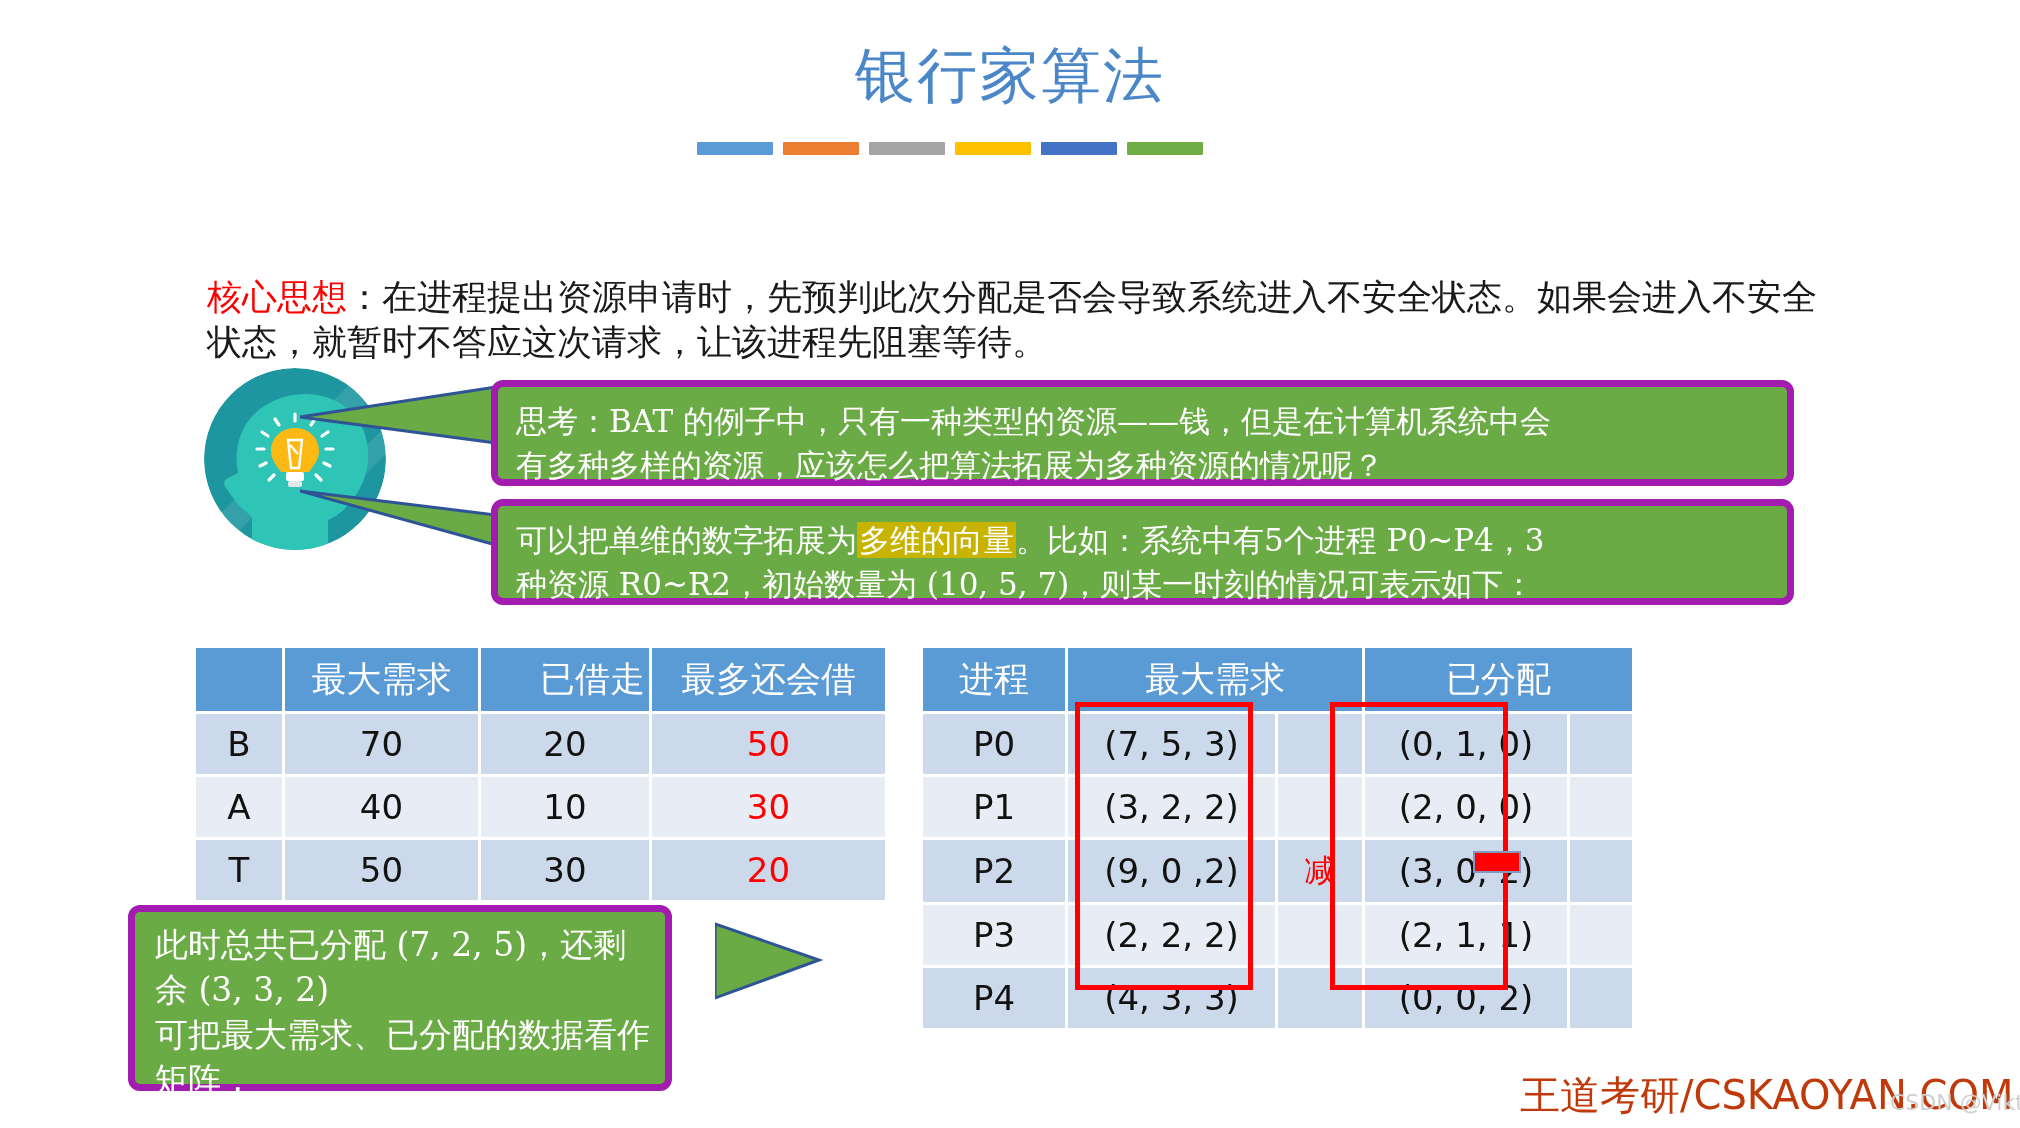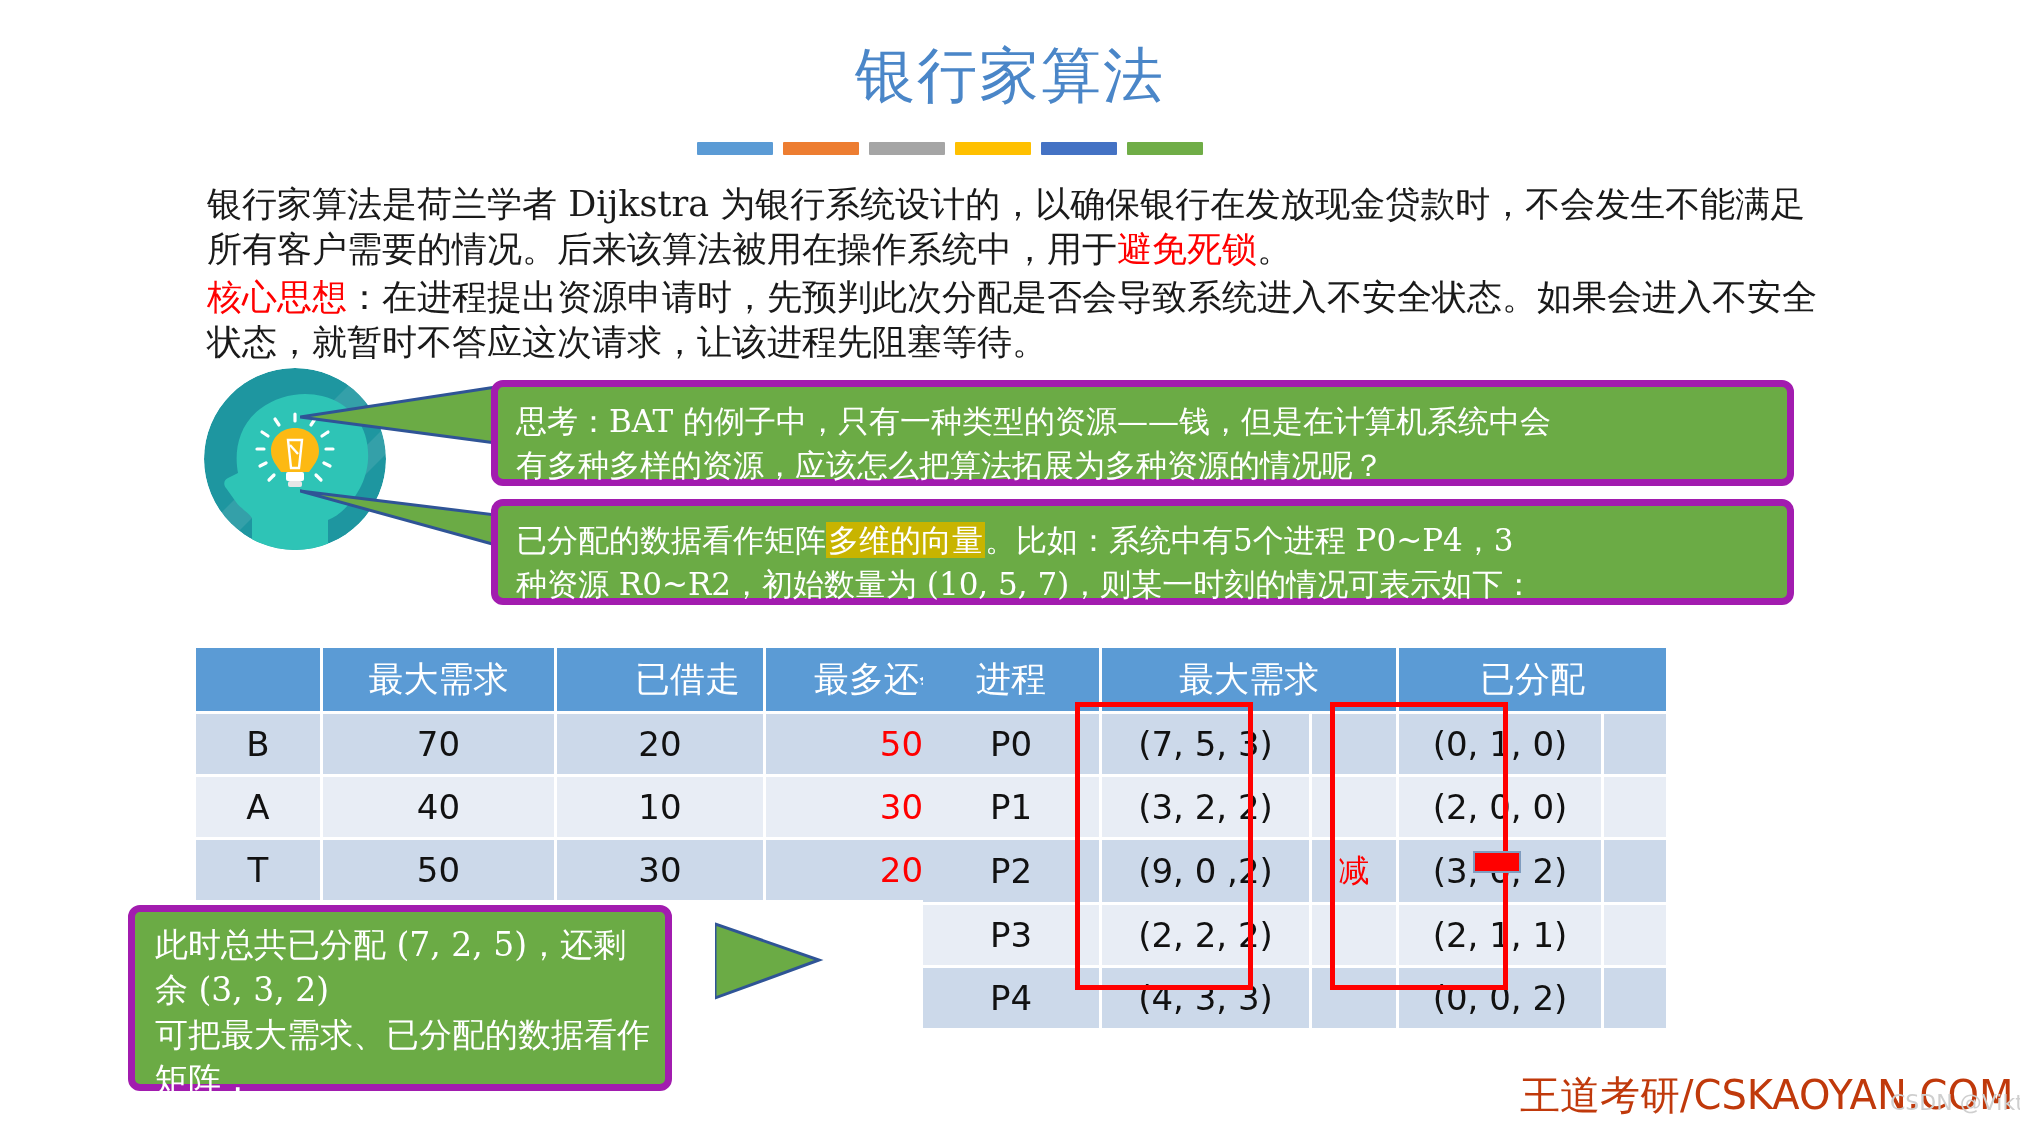--- a/index.html
+++ b/index.html
@@ -102,21 +102,21 @@
     border-collapse: separate;
     border-spacing: 3px;
     font-family: "DejaVu Sans", "Liberation Sans", sans-serif;
   }
   .tbl th {
     background: #5b9bd5;
     color: #ffffff;
     font-family: "DejaVu Serif", "Liberation Serif", serif;
     font-weight: normal;
     font-size: 35px;
-    padding: 8px 23px;
+    padding: 8px 4px;
     text-align: center;
     white-space: nowrap;
   }
   .tbl td {
     text-align: center;
     font-size: 34px;
     color: #111111;
     padding: 10px 6px;
     white-space: nowrap;
   }
@@ -186,23 +186,20 @@
   <div id="title">银行家算法</div>
   <div id="title-bars">
     <div class="bar" style="background:#5b9bd5"></div>
     <div class="bar" style="background:#ed7d31"></div>
     <div class="bar" style="background:#a5a5a5"></div>
     <div class="bar" style="background:#ffc000"></div>
     <div class="bar" style="background:#4472c4"></div>
     <div class="bar" style="background:#70ad47"></div>
   </div>
 
-  <div class="para" id="para1">
-    <span>银行家算法是荷兰学者 Dijkstra 为银行系统设计的，以确保银行在发放现金贷款时，不会发生不能满足所有客户需要的情况。后来该算法被用在操作系统中，用于</span><span class="red-text">避免死锁</span><span>。</span>
-  </div>
 
   <div class="para" id="para2">
     <span class="red-text">核心思想</span><span>：在进程提出资源申请时，先预判此次分配是否会导致系统进入不安全状态。如果会进入不安全状态，就暂时不答应这次请求，让该进程先阻塞等待。</span>
   </div>
 
   <svg id="head-icon" viewBox="0 0 182 182">
     <defs>
       <clipPath id="circClip">
           <circle cx="91" cy="91" r="91"></circle>
         </clipPath>
@@ -259,21 +256,21 @@
   <svg class="tail" style="left:715px; top:920px; width:110px; height:90px;" viewBox="0 0 110 90">
     <polygon points="0,4 104,40 0,78" fill="#6bab45" stroke="#2f5496" stroke-width="3"></polygon>
   </svg>
 
   <div class="callout" id="callout1">
     <div>思考：BAT 的例子中，只有一种类型的资源——钱，但是在计算机系统中会</div>
     <div>有多种多样的资源，应该怎么把算法拓展为多种资源的情况呢？</div>
   </div>
 
   <div class="callout" id="callout2">
-    <div><span>已分配的数据看作矩阵</span><span class="hl-yellow">多维的向量</span><span>。比如：系统中有5个进程 P0~P4，3</span></div>
+    <div><span>可以把单维的数字拓展为</span><span class="hl-yellow">多维的向量</span><span>。比如：系统中有5个进程 P0~P4，3</span></div>
     <div>种资源 R0~R2，初始数量为 (10, 5, 7)，则某一时刻的情况可表示如下：</div>
   </div>
 
   <table class="tbl" id="table-left">
     <thead>
       <tr>
         <th class="blank c0"></th>
         <th class="c1">最大需求</th>
         <th class="c2">已借走</th>
         <th class="c3">最多还会借</th>

